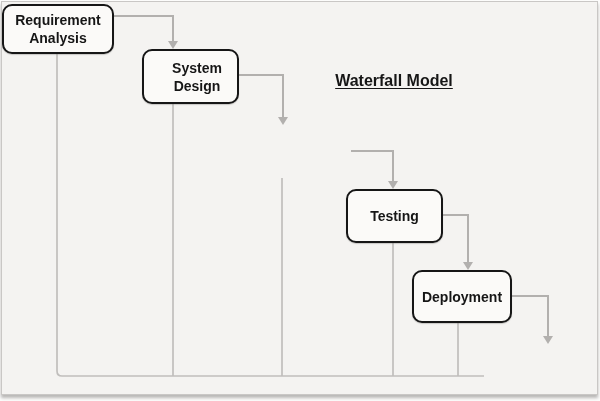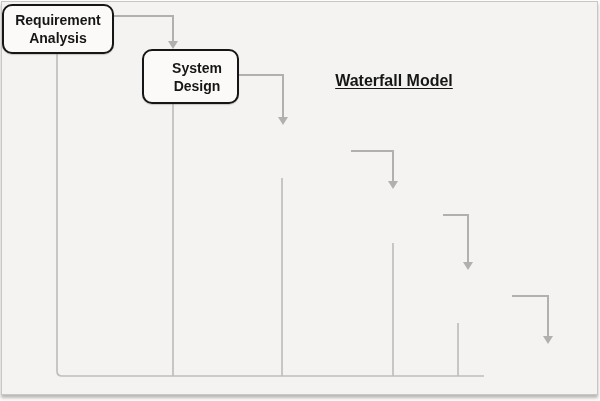--- a/index.html
+++ b/index.html
@@ -93,13 +93,19 @@
   </svg>
 
   <div class="diagram-title">Waterfall Model</div>
 
   <div class="phase p0">
     <span>Requirement Analysis</span>
   </div>
   <div class="phase p1">
     <span>System Design</span>
   </div>
+  <div class="phase p3">
+    <span>Testing</span>
+  </div>
+  <div class="phase p4">
+    <span>Deployment</span>
+  </div>
 </div>
 
 </body></html>

